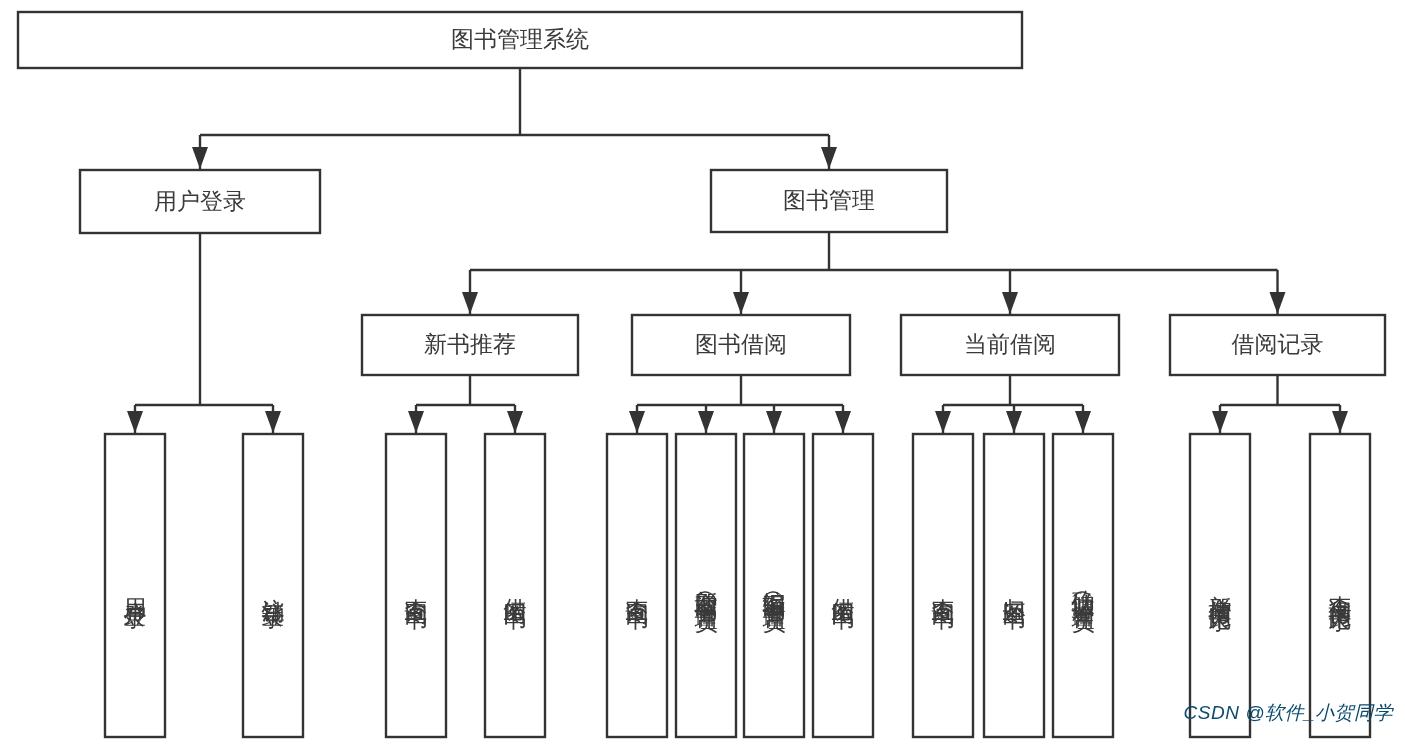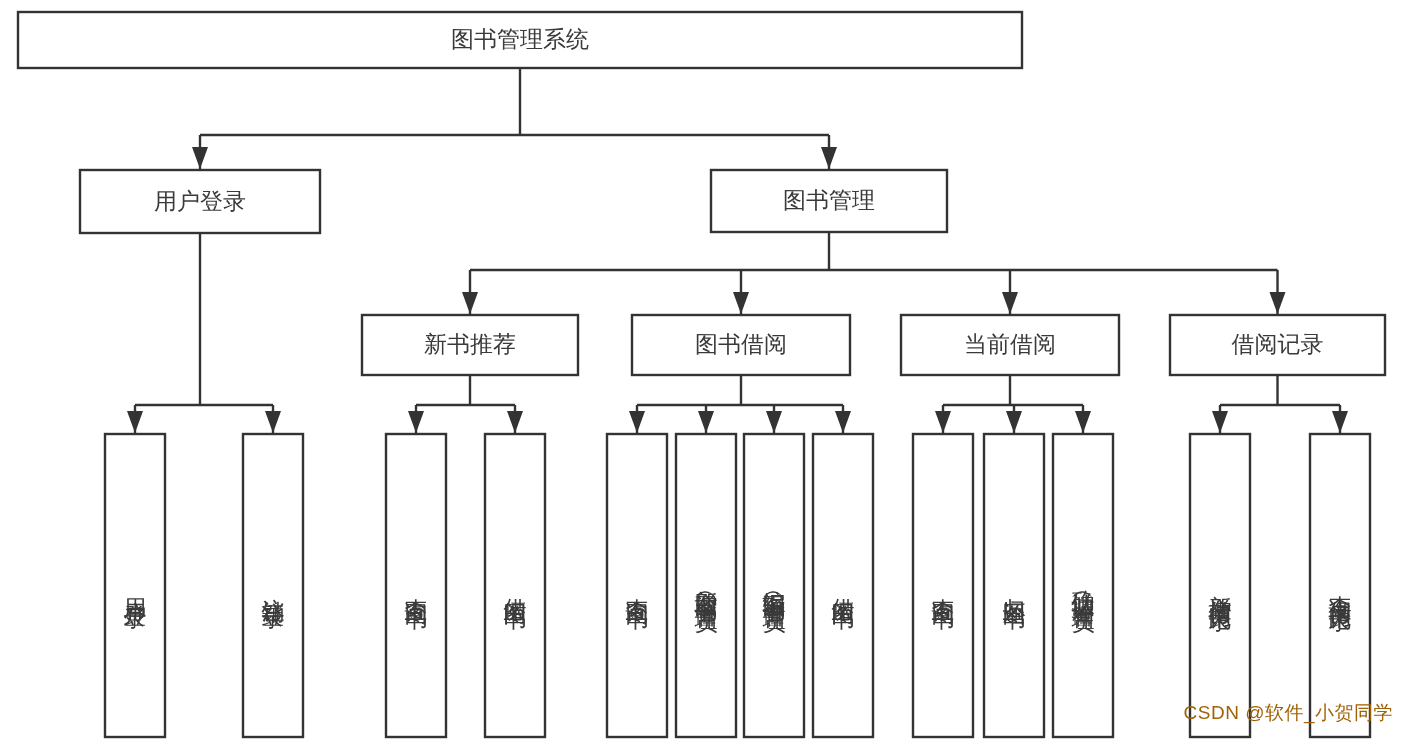--- a/index.html
+++ b/index.html
@@ -70,23 +70,24 @@
     color: #3a3a3a;
     white-space: nowrap;
     text-align: center;
   }
   .watermark {
     position: absolute;
     right: 12px;
     bottom: 6px;
     font-family: "Liberation Sans", "DejaVu Sans", sans-serif;
     font-size: 19px;
-    color: #a16207;
+    color: #0c4a6e;
     letter-spacing: 0.5px;
     white-space: nowrap;
+    font-style: italic;
   }
 </style>
 </head>
 <body>
 
 <div id="diagram-root">
 
   <svg id="flow-svg" viewBox="0 0 1405 747">
     <g id="connectors">
         <line x1="520" y1="68" x2="520" y2="135" class="link-line"></line>

